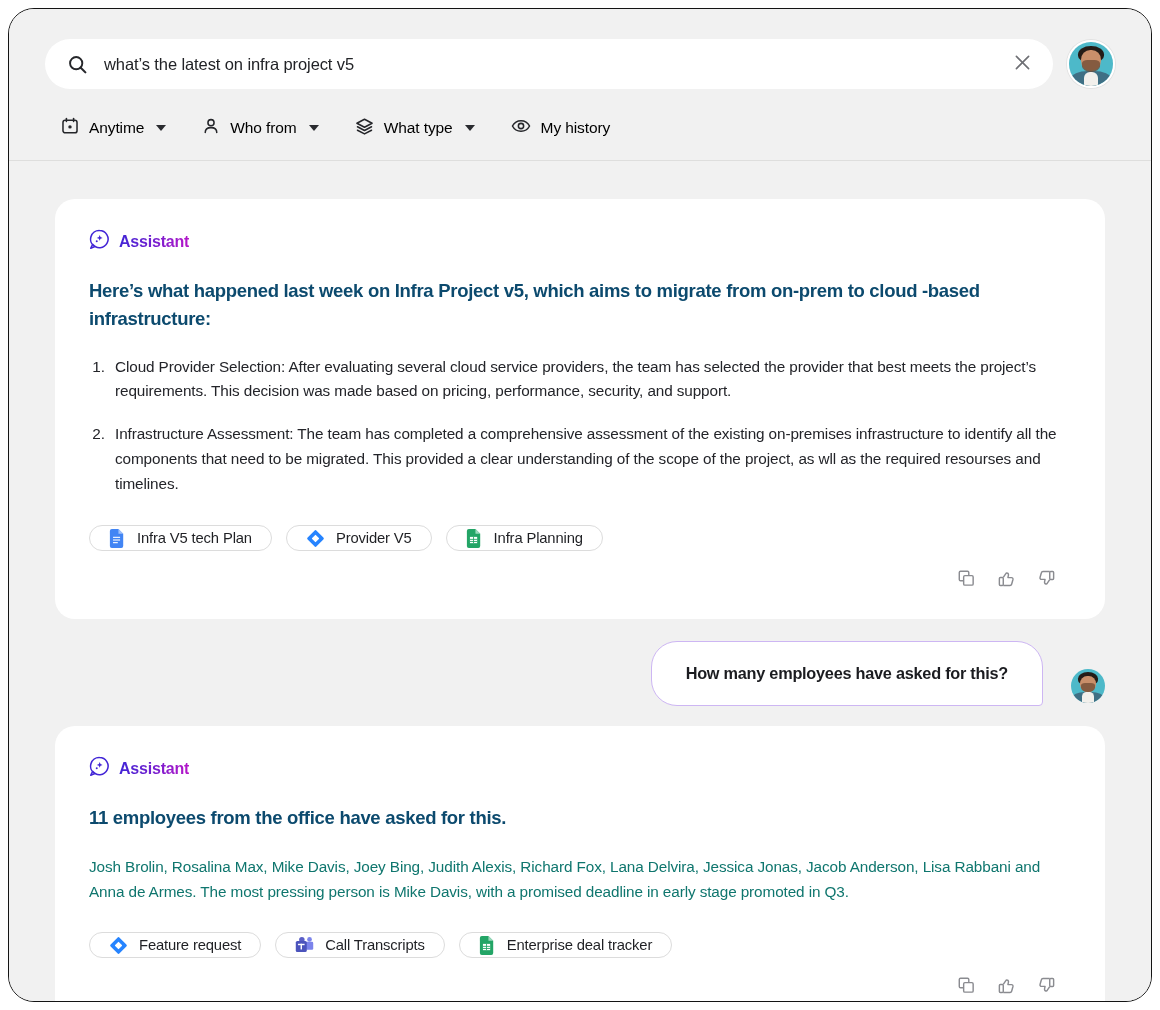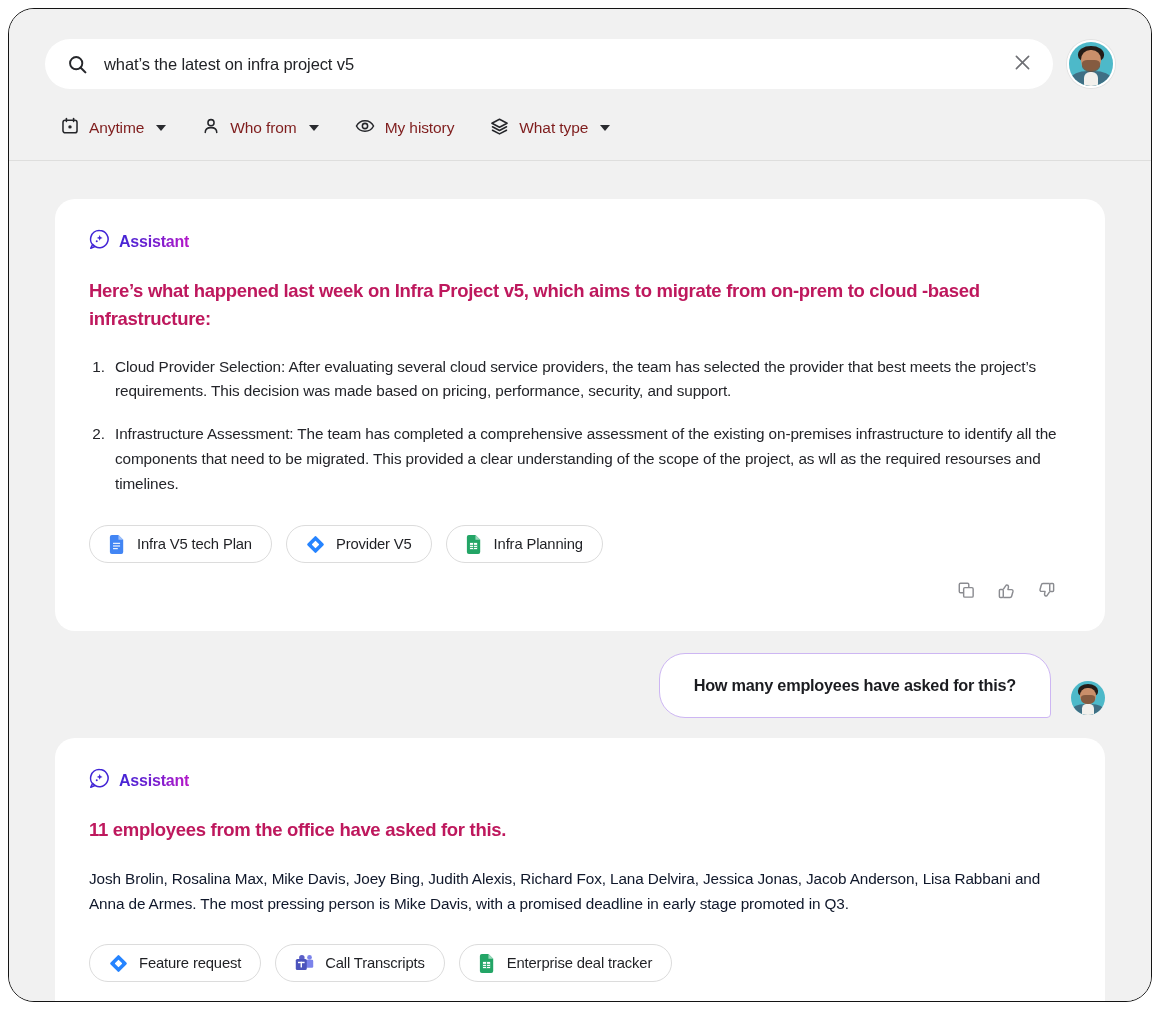--- a/index.html
+++ b/index.html
@@ -138,21 +138,21 @@
     gap: 10px;
     padding: 7px 14px;
     border-radius: 8px;
     cursor: pointer;
     background: transparent;
     border: none;
     font-family: "Liberation Sans", sans-serif;
   }
   .filter-chip .lbl {
     font-size: 15.5px;
-    color: #7f1d1d;
+    color: #000000;
     letter-spacing: -0.1px;
   }
   .caret {
     width: 0; height: 0;
     border-left: 5px solid transparent;
     border-right: 5px solid transparent;
     border-top: 6px solid #2a2b2f;
     margin-left: 2px;
   }
 
@@ -182,21 +182,21 @@
     letter-spacing: -0.2px;
     background: linear-gradient(100deg, #3f25d6 0%, #6f20d0 45%, #b816c8 100%);
     -webkit-background-clip: text;
     background-clip: text;
     color: transparent;
   }
 
   .answer-lead {
     font-size: 18.5px;
     font-weight: bold;
-    color: #be185d;
+    color: #0c4a6e;
     line-height: 1.5;
     letter-spacing: -0.3px;
     margin-bottom: 22px;
   }
 
   ol.answer-list {
     margin: 0 0 0 20px;
     padding: 0;
     list-style-position: outside;
   }
@@ -205,37 +205,37 @@
     color: #232429;
     line-height: 1.63;
     letter-spacing: -0.1px;
     padding-left: 6px;
     margin-bottom: 18px;
   }
   ol.answer-list li:last-child { margin-bottom: 12px; }
 
   .answer-para {
     font-size: 15.3px;
-    color: #0f172a;
+    color: #0f766e;
     line-height: 1.64;
     letter-spacing: -0.1px;
   }
 
   
   .sources {
     display: flex;
     gap: 14px;
     margin-top: 28px;
     flex-wrap: wrap;
   }
   .source-chip {
     display: inline-flex;
     align-items: center;
     gap: 11px;
-    height: 38px;
+    height: 26px;
     padding: 0 19px;
     border: 1px solid #dcdcdc;
     border-radius: 19px;
     background: #ffffff;
     cursor: pointer;
     font-family: "Liberation Sans", sans-serif;
   }
   .source-chip .slbl {
     font-size: 14.8px;
     color: #1f2024;
@@ -258,21 +258,21 @@
     display: flex; align-items: center; justify-content: center;
     cursor: pointer;
     background: none; border: none;
   }
 
   
   .user-row {
     display: flex;
     justify-content: flex-end;
     align-items: flex-end;
-    gap: 20px;
+    gap: 28px;
     margin: 22px 0 20px 0;
   }
   .user-bubble {
     background: #ffffff;
     border: 1.5px solid #cdb6f3;
     border-radius: 26px 26px 4px 26px;
     padding: 22px 34px;
     font-size: 16.3px;
     font-weight: bold;
     color: #1b1c20;
@@ -346,38 +346,38 @@
             <circle cx="10" cy="6.3" r="3.4" stroke="#25262a" stroke-width="1.7"></circle>
             <path d="M3.6 17.2c0-3.5 2.9-5.4 6.4-5.4s6.4 1.9 6.4 5.4" stroke="#25262a" stroke-width="1.7" stroke-linecap="round"></path>
           </svg>
         </span>
         <span class="lbl">Who from</span>
         <span class="caret"></span>
       </button>
 
       <button class="filter-chip">
         <span>
-          <svg width="20" height="20" viewBox="0 0 22 20" fill="none">
-            <path d="M1.6 10C3.6 6.2 7 4.2 11 4.2s7.4 2 9.4 5.8c-2 3.8-5.4 5.8-9.4 5.8S3.6 13.8 1.6 10z" stroke="#25262a" stroke-width="1.7" stroke-linejoin="round"></path>
-            <circle cx="11" cy="10" r="2.9" stroke="#25262a" stroke-width="1.7"></circle>
-          </svg>
-        </span>
-        <span class="lbl">My history</span>
-      </button>
-
-      <button class="filter-chip">
-        <span>
           <svg width="19" height="19" viewBox="0 0 20 20" fill="none">
             <path d="M10 2.4 18 6.6 10 10.8 2 6.6z" stroke="#25262a" stroke-width="1.6" stroke-linejoin="round"></path>
             <path d="M2.6 10.3 10 14.2l7.4-3.9" stroke="#25262a" stroke-width="1.6" stroke-linecap="round" stroke-linejoin="round"></path>
             <path d="M2.6 13.9 10 17.8l7.4-3.9" stroke="#25262a" stroke-width="1.6" stroke-linecap="round" stroke-linejoin="round"></path>
           </svg>
         </span>
         <span class="lbl">What type</span>
         <span class="caret"></span>
+      </button>
+
+      <button class="filter-chip">
+        <span>
+          <svg width="20" height="20" viewBox="0 0 22 20" fill="none">
+            <path d="M1.6 10C3.6 6.2 7 4.2 11 4.2s7.4 2 9.4 5.8c-2 3.8-5.4 5.8-9.4 5.8S3.6 13.8 1.6 10z" stroke="#25262a" stroke-width="1.7" stroke-linejoin="round"></path>
+            <circle cx="11" cy="10" r="2.9" stroke="#25262a" stroke-width="1.7"></circle>
+          </svg>
+        </span>
+        <span class="lbl">My history</span>
       </button>
     </div>
   </div>
 
   <div class="conversation">
 
     <div class="card">
 
       <div class="assistant-head">
         <span>

